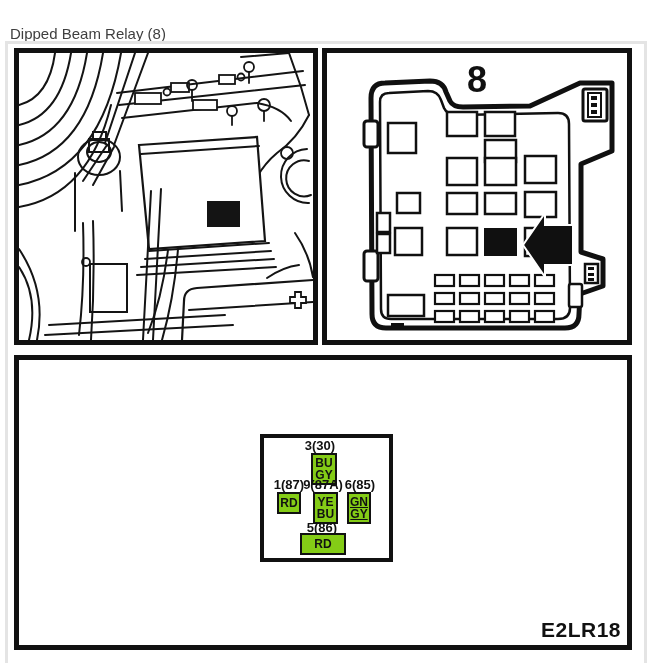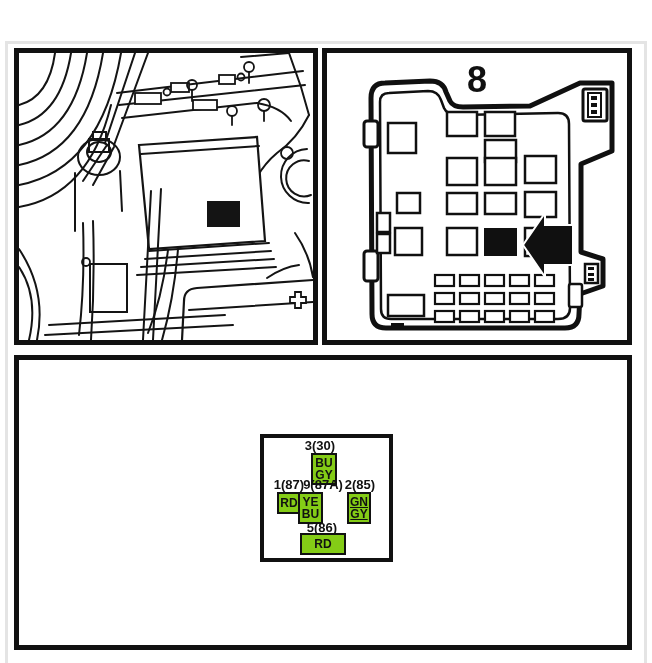--- a/index.html
+++ b/index.html
@@ -18,32 +18,33 @@
   .pd-label{position:absolute;font-size:13px;font-weight:bold;color:#111;text-align:center;white-space:nowrap;}
   .wire-box{position:absolute;border:2px solid #111;font-size:12px;font-weight:bold;color:#111;
             text-align:center;line-height:12px;padding:2px 0;background:#84cc16;}
   .wire-box span{display:block;}
   .lbl-top{left:16px;top:0;width:80px;}
   .box-bugy{left:47px;top:15px;width:22px;}
   .lbl-left{left:8px;top:39px;width:34px;}
   .lbl-center{left:38px;top:39px;width:42px;}
   .lbl-right{left:79px;top:39px;width:34px;}
   .box-rd{left:13px;top:54px;width:20px;padding:3px 0;}
-  .box-yebu{left:34px;top:54px;width:21px;}
+  .box-yebu{left:49px;top:54px;width:21px;}
   .box-gngy{left:83px;top:54px;width:20px;text-decoration:underline;}
   .lbl-bottom{left:36px;top:82px;width:44px;text-align:center;}
   .box-rdwide{left:36px;top:95px;width:42px;padding:3px 0;}
   .code-label{position:absolute;right:6px;bottom:3px;font-size:21px;font-weight:bold;
               color:#111;letter-spacing:.5px;}
 </style>
 </head>
 <body>
 
 <div class="screen">
 
+  <div class="page-title">Dipped Beam Relay (8)</div>
 
   <div class="frame"></div>
 
   <div class="panel" id="panel-location">
     <svg width="294" height="287" viewBox="0 0 294 287">
       <g stroke="#141414" fill="none" stroke-width="2" stroke-linecap="round">
         <g>
           <path d="M0 52 Q30 44 36 0"></path>
           <path d="M0 72 Q42 62 52 0"></path>
           <path d="M0 92 Q55 80 68 0"></path>
@@ -195,32 +196,33 @@
 
   <div class="panel" id="panel-pins">
     <div class="pin-diagram">
       <div class="pd-label lbl-top">3(30)</div>
       <div class="wire-box box-bugy">
         <span>BU</span>
         <span>GY</span>
       </div>
       <div class="pd-label lbl-left">1(87)</div>
       <div class="pd-label lbl-center">9(87A)</div>
-      <div class="pd-label lbl-right">2(85)</div>
+      <div class="pd-label lbl-right">6(85)</div>
       <div class="wire-box box-rd">
         <span>RD</span>
       </div>
       <div class="wire-box box-yebu">
         <span>YE</span>
         <span>BU</span>
       </div>
       <div class="wire-box box-gngy">
         <span>GN</span>
         <span>GY</span>
       </div>
       <div class="pd-label lbl-bottom">5(86)</div>
       <div class="wire-box box-rdwide">
         <span>RD</span>
       </div>
     </div>
+    <div class="code-label">E2LR18</div>
   </div>
 
 </div>
 
 </body></html>

